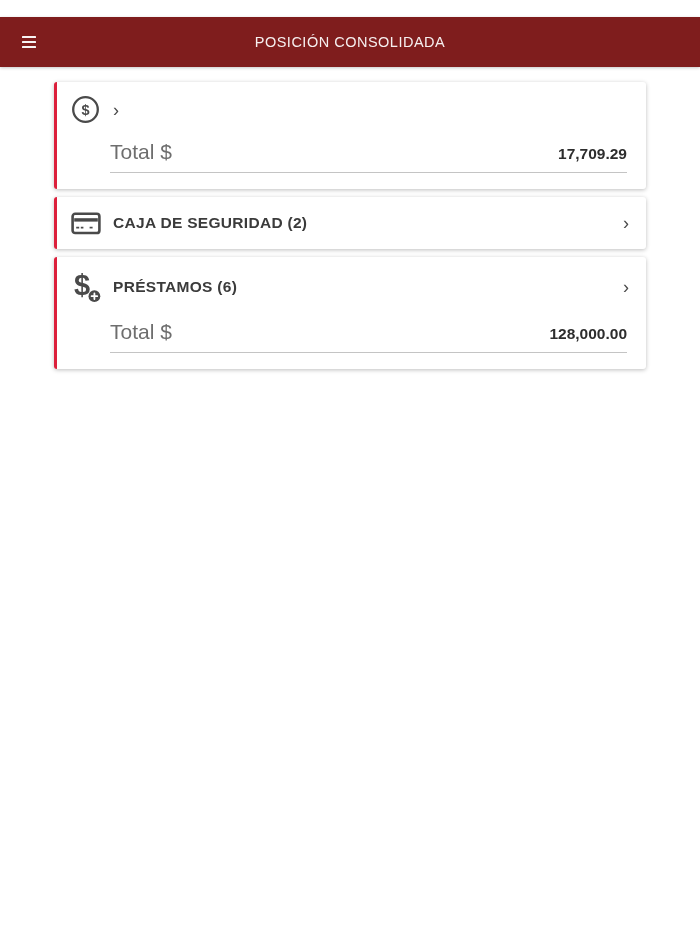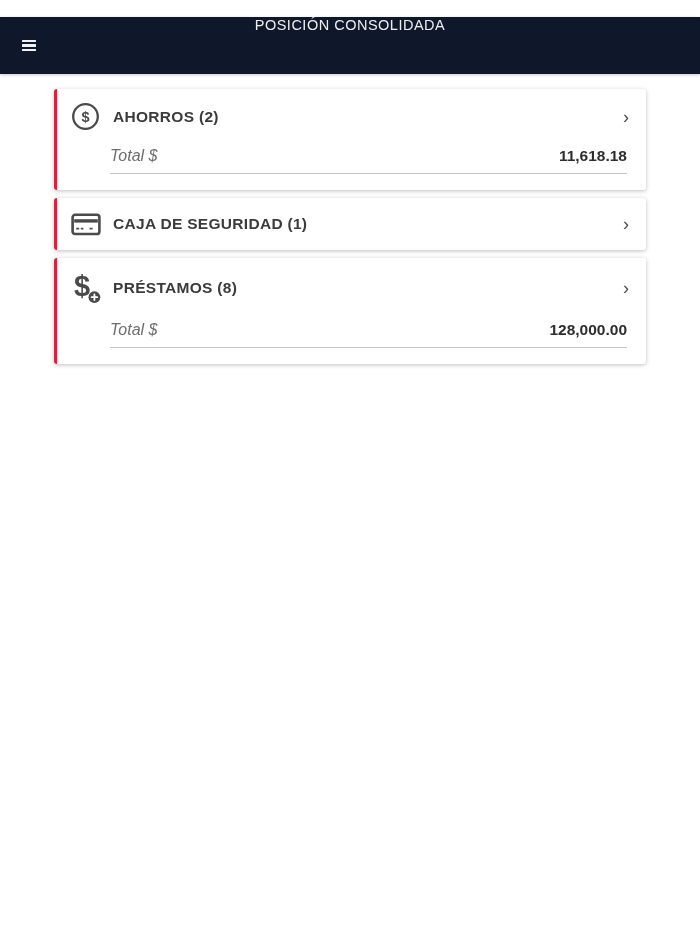--- a/index.html
+++ b/index.html
@@ -4,22 +4,22 @@
 <style>
   * { margin:0; padding:0; box-sizing:border-box; }
   html,body { background:#ffffff; }
   body { font-family:"Liberation Sans", sans-serif; }
 
   .screen { width:700px; height:934px; background:#ffffff; position:relative; overflow:hidden; margin:0 auto; }
 
   .status-strip { height:17px; background:#ffffff; }
 
   .appbar {
-    height:57px; background:#0f172a;
-    display:flex; position:relative;
+    height:50px; background:#7f1d1d;
+    display:flex; align-items:center; position:relative;
     box-shadow:0 1px 3px rgba(0,0,0,0.22);
   }
   .menu-btn {
     position:absolute; left:16px; top:50%; transform:translateY(-50%);
     background:none; border:none; cursor:pointer;
     display:flex; flex-direction:column; gap:2.4px; padding:6px;
   }
   .menu-btn .bar { width:14px; height:2.4px; background:rgba(255,255,255,0.95); border-radius:0.5px; }
   .appbar-title {
     flex:1; text-align:center;
@@ -49,21 +49,21 @@
     color:#4a4a4a; font-size:18px; line-height:1; font-weight:400;
     padding-right:1px;
   }
 
   .rows { padding:0 19px 16px 53px; }
   .row {
     display:flex; justify-content:space-between; align-items:baseline;
     border-bottom:1px solid #c4c4c4;
     padding:8px 0 8px;
   }
-  .row-label { font-size:16px; color:#6e6e6e;font-style:italic; }
+  .row-label { font-size:21px; color:#6e6e6e; }
   .row-value { font-size:15.5px; font-weight:700; color:#2d2d2d; }
 
   .icon-svg { display:block; }
 </style>
 </head>
 <body>
 
 <div class="screen">
 
   <div class="status-strip"></div>
@@ -80,56 +80,55 @@
   <main class="content">
 
     <section class="card">
       <div class="card-head">
         <span class="icon-slot">
           <svg class="icon-svg" width="29" height="29" viewBox="0 0 29 29">
             <circle cx="14.5" cy="14.5" r="12.3" fill="none" stroke="#4a4a4a" stroke-width="2.3"></circle>
             <text x="14.5" y="19.6" font-size="14.5" font-weight="bold" text-anchor="middle" fill="#4a4a4a" font-family="Liberation Sans, sans-serif">$</text>
           </svg>
         </span>
-        <h2 class="card-title">AHORROS (2)</h2>
         <span class="chevron">›</span>
       </div>
       <div class="rows">
         <div class="row">
           <span class="row-label">Total $</span>
-          <span class="row-value">11,618.18</span>
+          <span class="row-value">17,709.29</span>
         </div>
       </div>
     </section>
 
     <section class="card card--plain">
       <div class="card-head">
         <span class="icon-slot">
           <svg class="icon-svg" width="30" height="25" viewBox="0 0 30 25">
             <rect x="1.6" y="2.8" width="26.8" height="19.2" rx="2.6" fill="none" stroke="#4a4a4a" stroke-width="2.6"></rect>
             <rect x="3.2" y="7.2" width="23.6" height="3.4" fill="#4a4a4a"></rect>
             <line x1="5.2" y1="16.6" x2="12.4" y2="16.6" stroke="#4a4a4a" stroke-width="1.7" stroke-dasharray="3 1.6"></line>
             <line x1="18.6" y1="16.6" x2="21.6" y2="16.6" stroke="#4a4a4a" stroke-width="1.7"></line>
           </svg>
         </span>
-        <h2 class="card-title">CAJA DE SEGURIDAD (1)</h2>
+        <h2 class="card-title">CAJA DE SEGURIDAD (2)</h2>
         <span class="chevron">›</span>
       </div>
     </section>
 
     <section class="card">
       <div class="card-head">
         <span class="icon-slot">
           <svg class="icon-svg" width="32" height="34" viewBox="0 0 32 34">
             <text x="11" y="25" font-size="29" font-weight="bold" text-anchor="middle" fill="#4a4a4a" font-family="Liberation Sans, sans-serif">$</text>
             <circle cx="23.4" cy="26.2" r="5.9" fill="#4a4a4a"></circle>
             <path d="M23.4 23.4 v5.6 M20.6 26.2 h5.6" stroke="#ffffff" stroke-width="1.8" stroke-linecap="round"></path>
           </svg>
         </span>
-        <h2 class="card-title">PRÉSTAMOS (8)</h2>
+        <h2 class="card-title">PRÉSTAMOS (6)</h2>
         <span class="chevron">›</span>
       </div>
       <div class="rows">
         <div class="row">
           <span class="row-label">Total $</span>
           <span class="row-value">128,000.00</span>
         </div>
       </div>
     </section>
 

